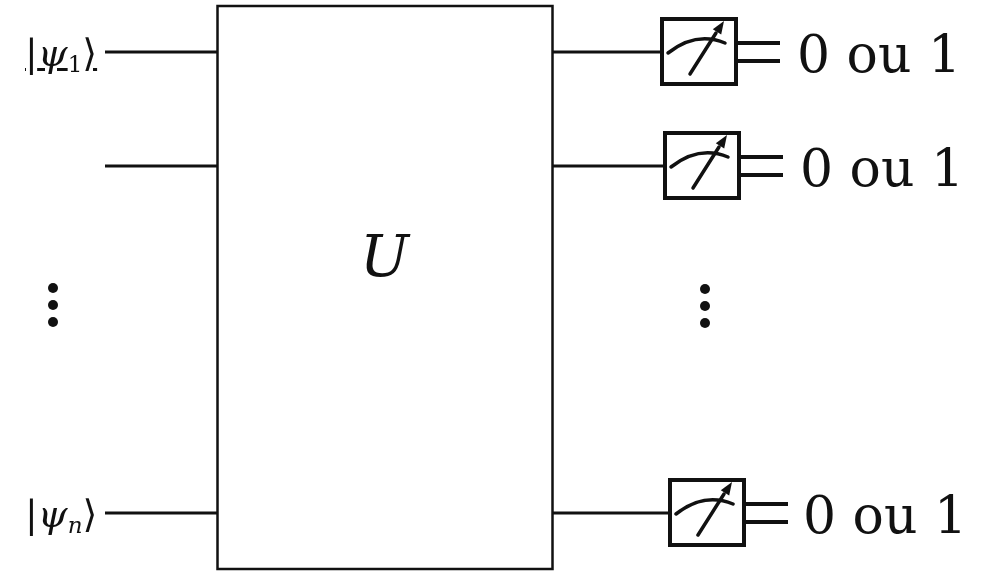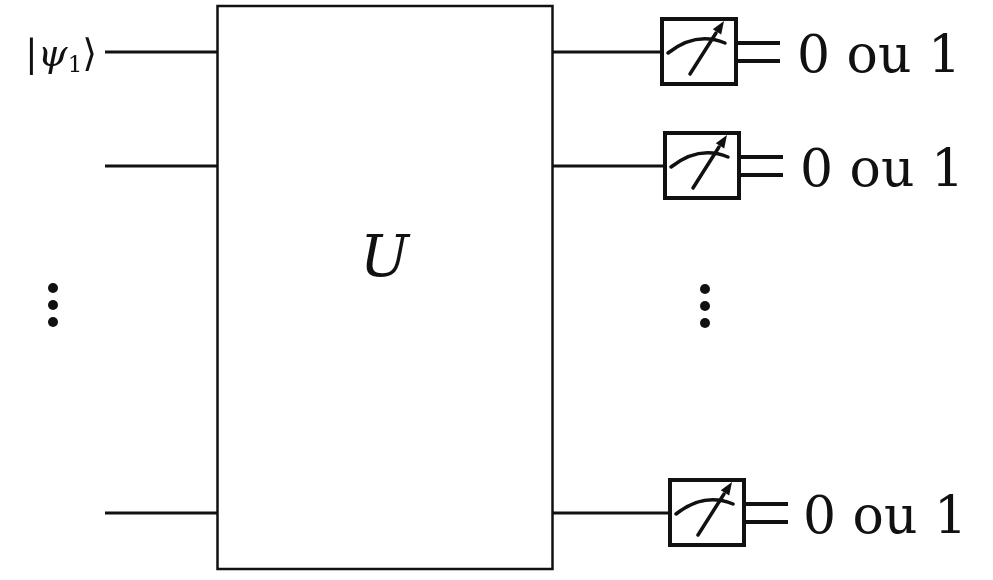--- a/index.html
+++ b/index.html
@@ -101,22 +101,25 @@
     <use href="#meter" x="668" y="478"></use>
 
     <line x1="738" y1="43" x2="780" y2="43" stroke="#111111" stroke-width="4"></line>
     <line x1="738" y1="61" x2="780" y2="61" stroke="#111111" stroke-width="4"></line>
     <line x1="741" y1="157" x2="783" y2="157" stroke="#111111" stroke-width="4"></line>
     <line x1="741" y1="175" x2="783" y2="175" stroke="#111111" stroke-width="4"></line>
     <line x1="746" y1="504" x2="788" y2="504" stroke="#111111" stroke-width="4"></line>
     <line x1="746" y1="522" x2="788" y2="522" stroke="#111111" stroke-width="4"></line>
   </svg>
 
-  <div class="ket" style="top:30px;">
+  <div class="ket" style="top:30px;text-decoration:underline;">
     <span class="bar">|</span><span class="psi">ψ</span><span class="sub">1</span><span class="angle">⟩</span>
+  </div>
+  <div class="ket" style="top:491px;">
+    <span class="bar">|</span><span class="psi">ψ</span><span class="sub it">n</span><span class="angle">⟩</span>
   </div>
 
   <div class="u-label">U</div>
 
   <div class="vdots" style="left:48px; top:283px;">
     <div class="dot"></div>
     <div class="dot"></div>
     <div class="dot"></div>
   </div>
   <div class="vdots" style="left:700px; top:284px;">

